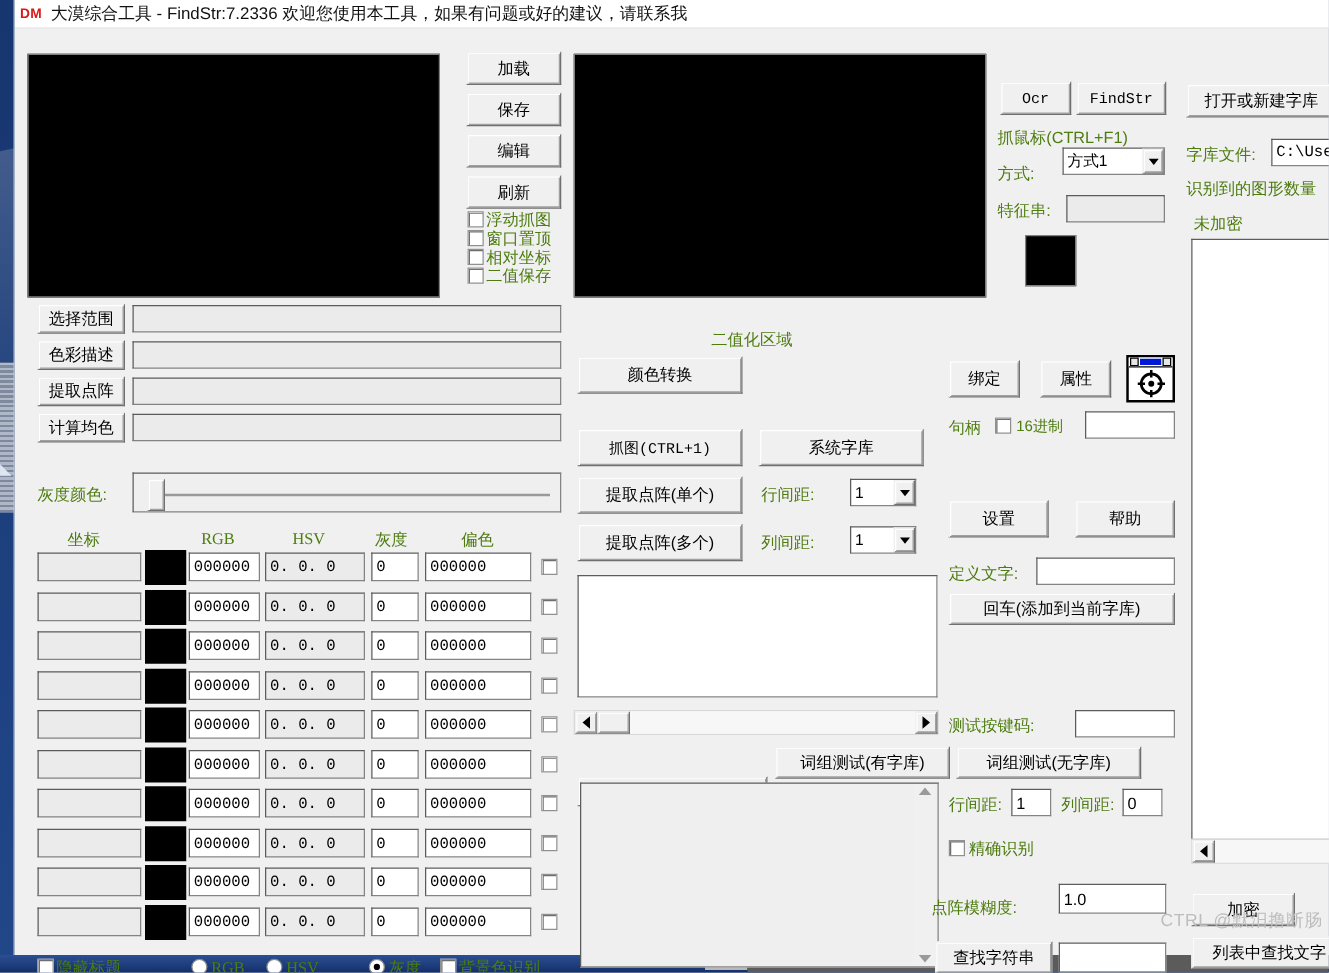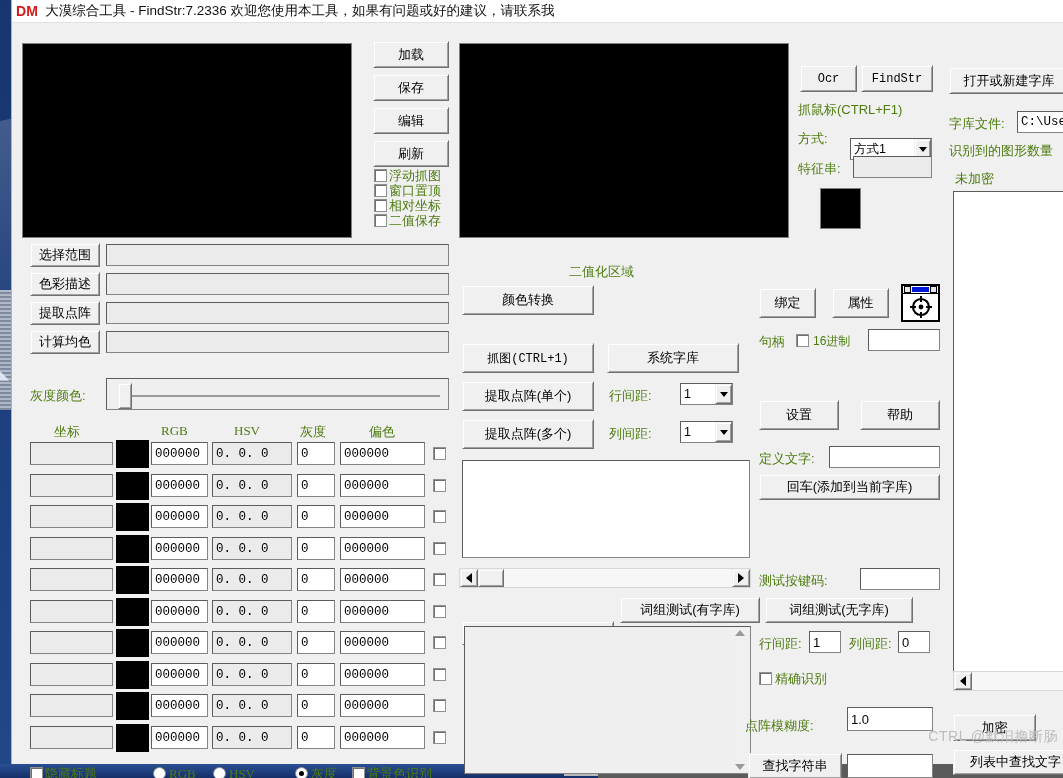--- a/index.html
+++ b/index.html
@@ -49,21 +49,21 @@
     box-sizing:border-box;
   }
   #titlebar{
     position:absolute;left:0;top:0;width:1052px;height:23px;
     background:#ffffff;
     display:flex;align-items:center;
     border-bottom:1px solid #e2e2e2;
     box-sizing:border-box;
   }
   #titlebar .dmlogo{
-    color:#d81a1a;font-weight:bold;font-size:14px;
+    color:#d81a1a;font-weight:bold;font-size:11px;
     margin-left:4px;margin-right:7px;letter-spacing:.2px;
   }
   #titlebar .ttext{font-size:13.5px;color:#111;white-space:nowrap;}
 
   .client{position:absolute;left:0;top:23px;width:1052px;height:741px;background:#f0f0f0;}
 
   
   .btn{
     position:absolute;box-sizing:border-box;
     background:#f0f0f0;
@@ -367,21 +367,21 @@
     <div class="panel gray" style="left:452px;top:603px;width:287px;height:148px;"></div>
     <div class="vscroll" style="left:719px;top:605px;height:144px;">
       <span class="arrow-u"></span>
       <span class="arrow-dn"></span>
     </div>
 
     <div class="btn mono" style="left:788px;top:42px;width:57px;height:27px;">Ocr</div>
     <div class="btn mono" style="left:849px;top:42px;width:72px;height:27px;">FindStr</div>
     <span class="lbl" style="left:786px;top:78px;">抓鼠标(CTRL+F1)</span>
     <span class="lbl" style="left:786px;top:107px;">方式:</span>
-    <div class="combo" style="left:838px;top:115px;width:82px;height:22px;justify-content:space-between;">
+    <div class="combo" style="left:838px;top:95px;width:82px;height:22px;justify-content:space-between;">
       <span class="ctext">方式1</span>
       <span class="cbtn">
           <span class="arrow-d"></span>
         </span>
     </div>
     <span class="lbl" style="left:786px;top:137px;">特征串:</span>
     <div class="tbox gray sans" style="left:841px;top:133px;width:79px;height:22px;"></div>
     <div class="blackbox" style="left:808px;top:165px;width:41px;height:41px;"></div>
 
     <div class="btn" style="left:747px;top:265px;width:57px;height:30px;">绑定</div>

